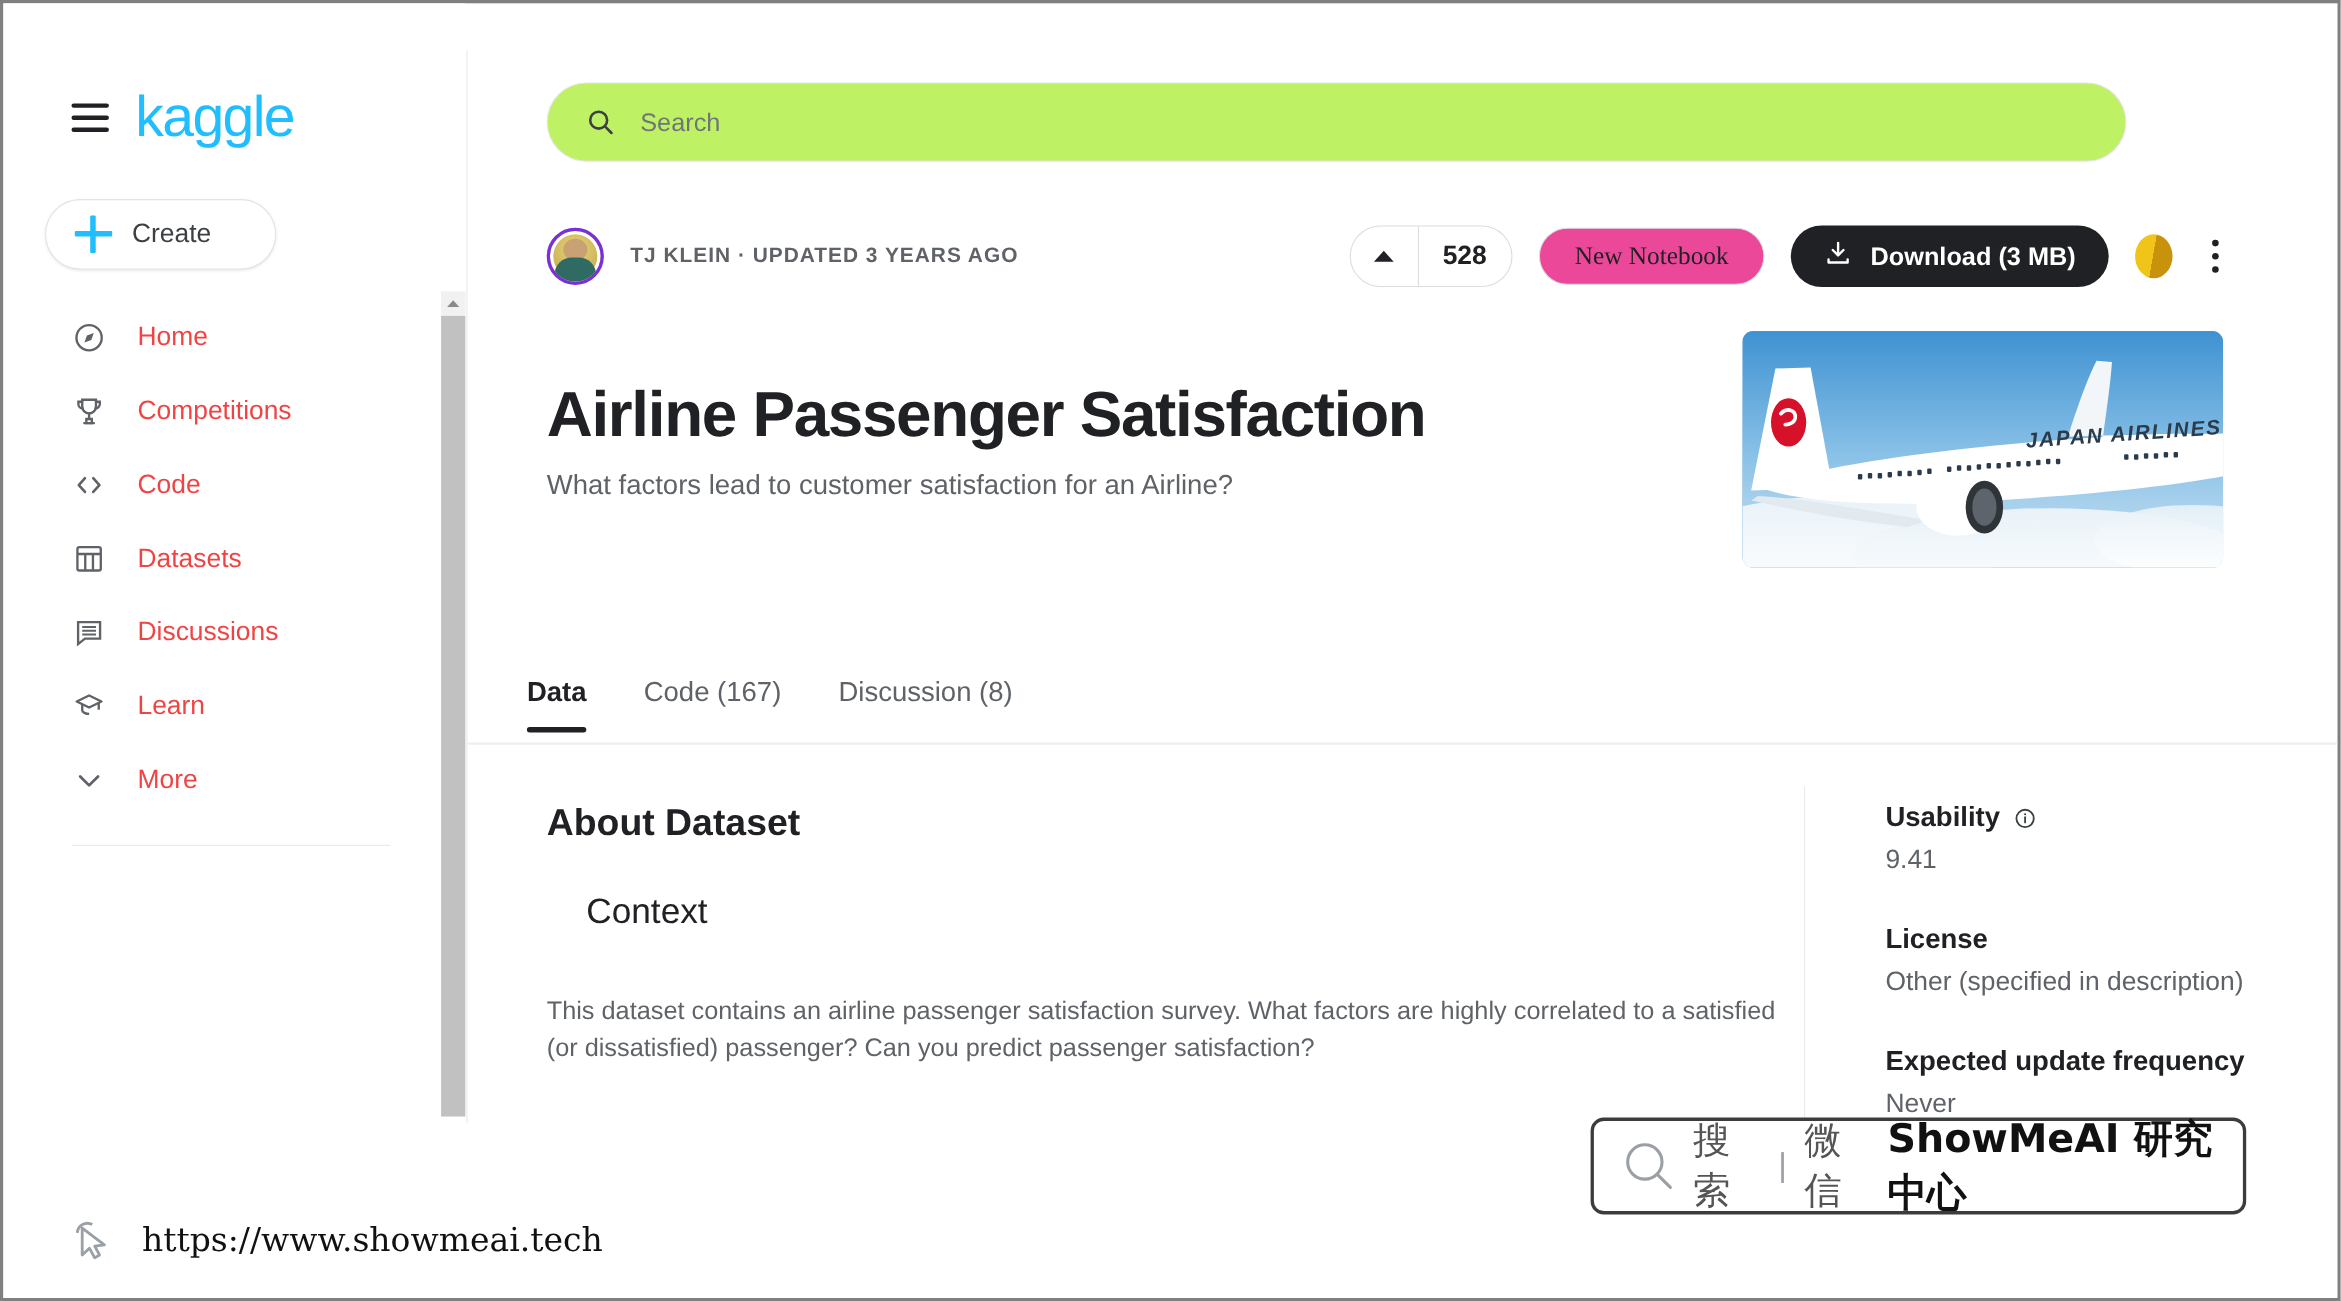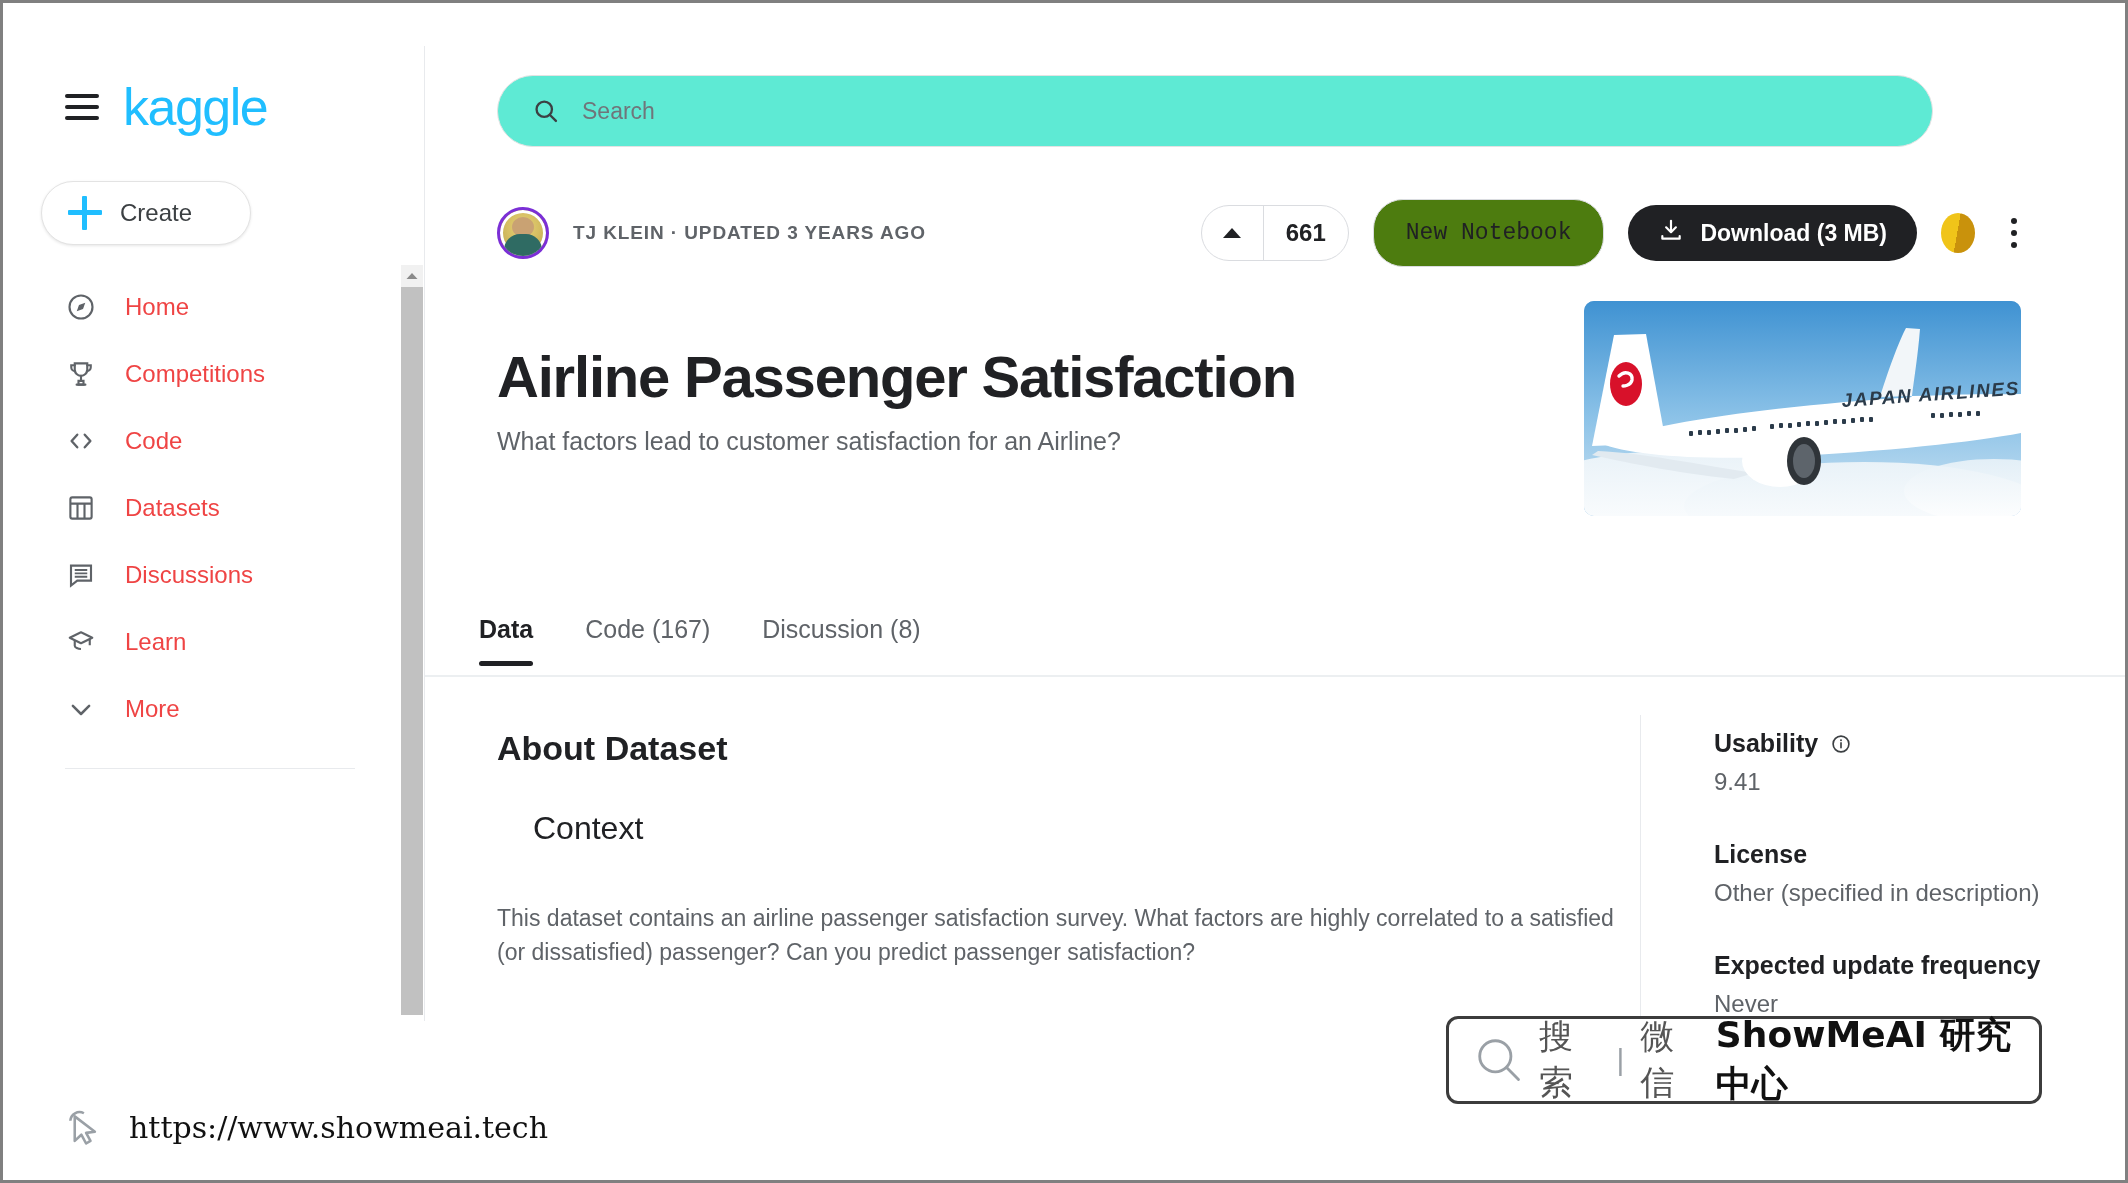--- a/index.html
+++ b/index.html
@@ -181,21 +181,21 @@
   }
   .search-box {
     width: 100%;
     height: 100%;
     border: 1px solid #e3e3e3;
     border-radius: 36px;
     display: flex;
     align-items: center;
     padding-left: 34px;
     gap: 22px;
-    background: #5eead4;
+    background: #bef264;
     cursor: text;
   }
   .search-box svg { display:block; flex: none; }
   .search-input {
     border: none;
     outline: none;
     font-size: 23px;
     color: #5f6368;
     font-family: "Liberation Sans", sans-serif;
     background: transparent;
@@ -276,30 +276,30 @@
     border-right: 1px solid #dadce0;
     cursor: pointer;
   }
   .vote-count {
     padding: 0 22px;
     font-size: 24px;
     font-weight: 700;
     color: #202124;
   }
   .pill-btn {
-    height: 68px;
+    height: 52px;
     padding: 0 32px;
     border: 1px solid #dadce0;
     border-radius: 30px;
-    background: #4d7c0f;
+    background: #ec4899;
     font-size: 23px;
     color: #202124;
     display: flex;
     align-items: center;
-    font-family: Liberation Mono, monospace;
+    font-family: Liberation Serif, serif;
     cursor: pointer;
   }
   .download-btn {
     height: 56px;
     padding: 0 30px;
     border: none;
     border-radius: 30px;
     background: #202124;
     color: #fff;
     font-size: 23px;
@@ -640,21 +640,21 @@
     </div>
 
     <div class="actions">
 
       <div class="vote-pill">
         <div class="vote-up">
           <svg width="22" height="14" viewBox="0 0 22 14">
               <path d="M11 2 20 12H2z" fill="#202124"></path>
             </svg>
         </div>
-        <div class="vote-count">661</div>
+        <div class="vote-count">528</div>
       </div>
 
       <button class="pill-btn">New Notebook</button>
 
       <button class="download-btn">
         <span>
           <svg width="26" height="26" viewBox="0 0 24 24" fill="none" stroke="#ffffff" stroke-width="2" stroke-linecap="round" stroke-linejoin="round">
             <path d="M12 3.5v10"></path>
             <path d="M7.5 9.5 12 14l4.5-4.5"></path>
             <path d="M4 17.5v2.5h16v-2.5"></path>

